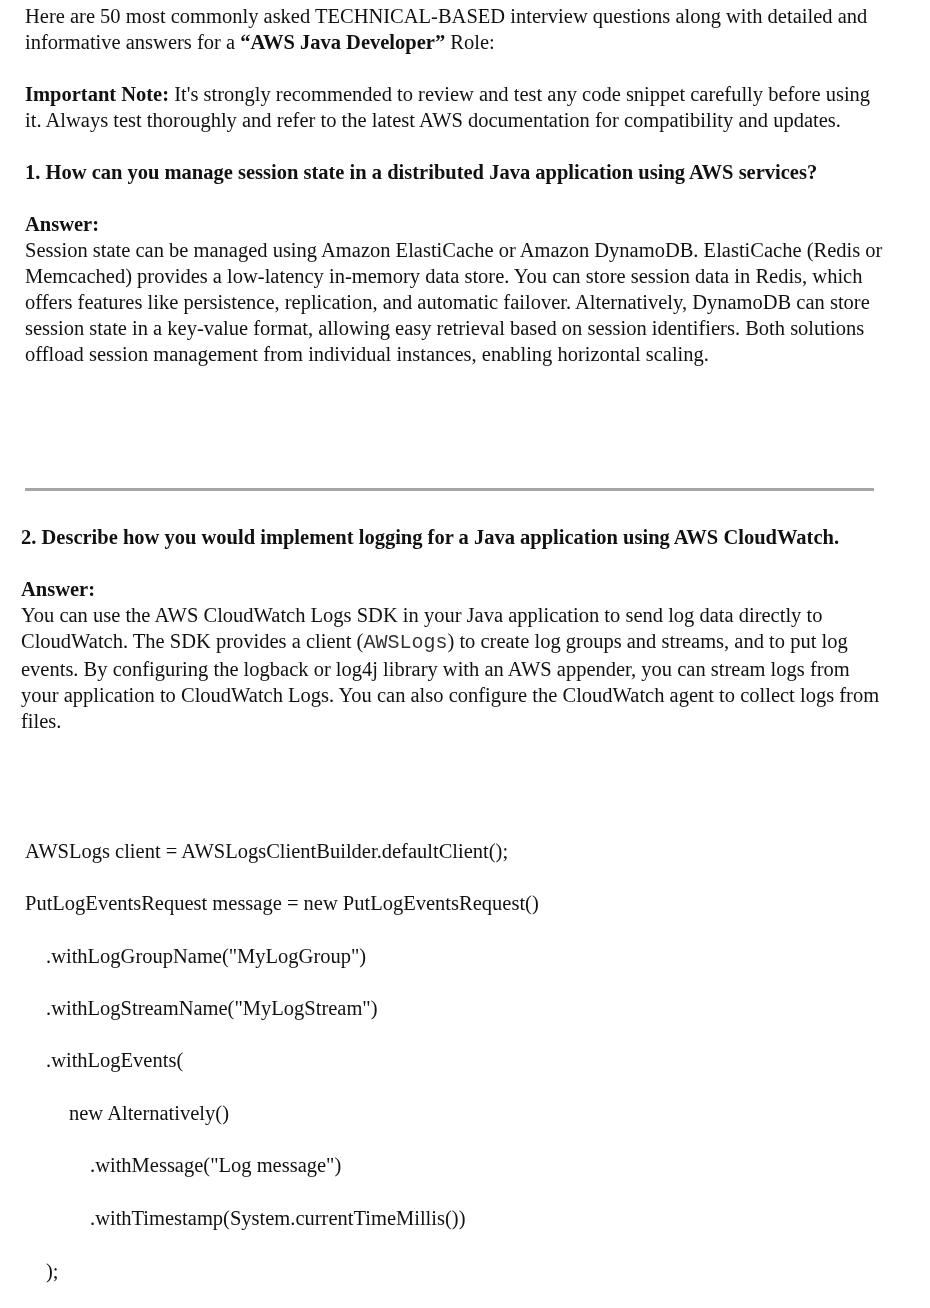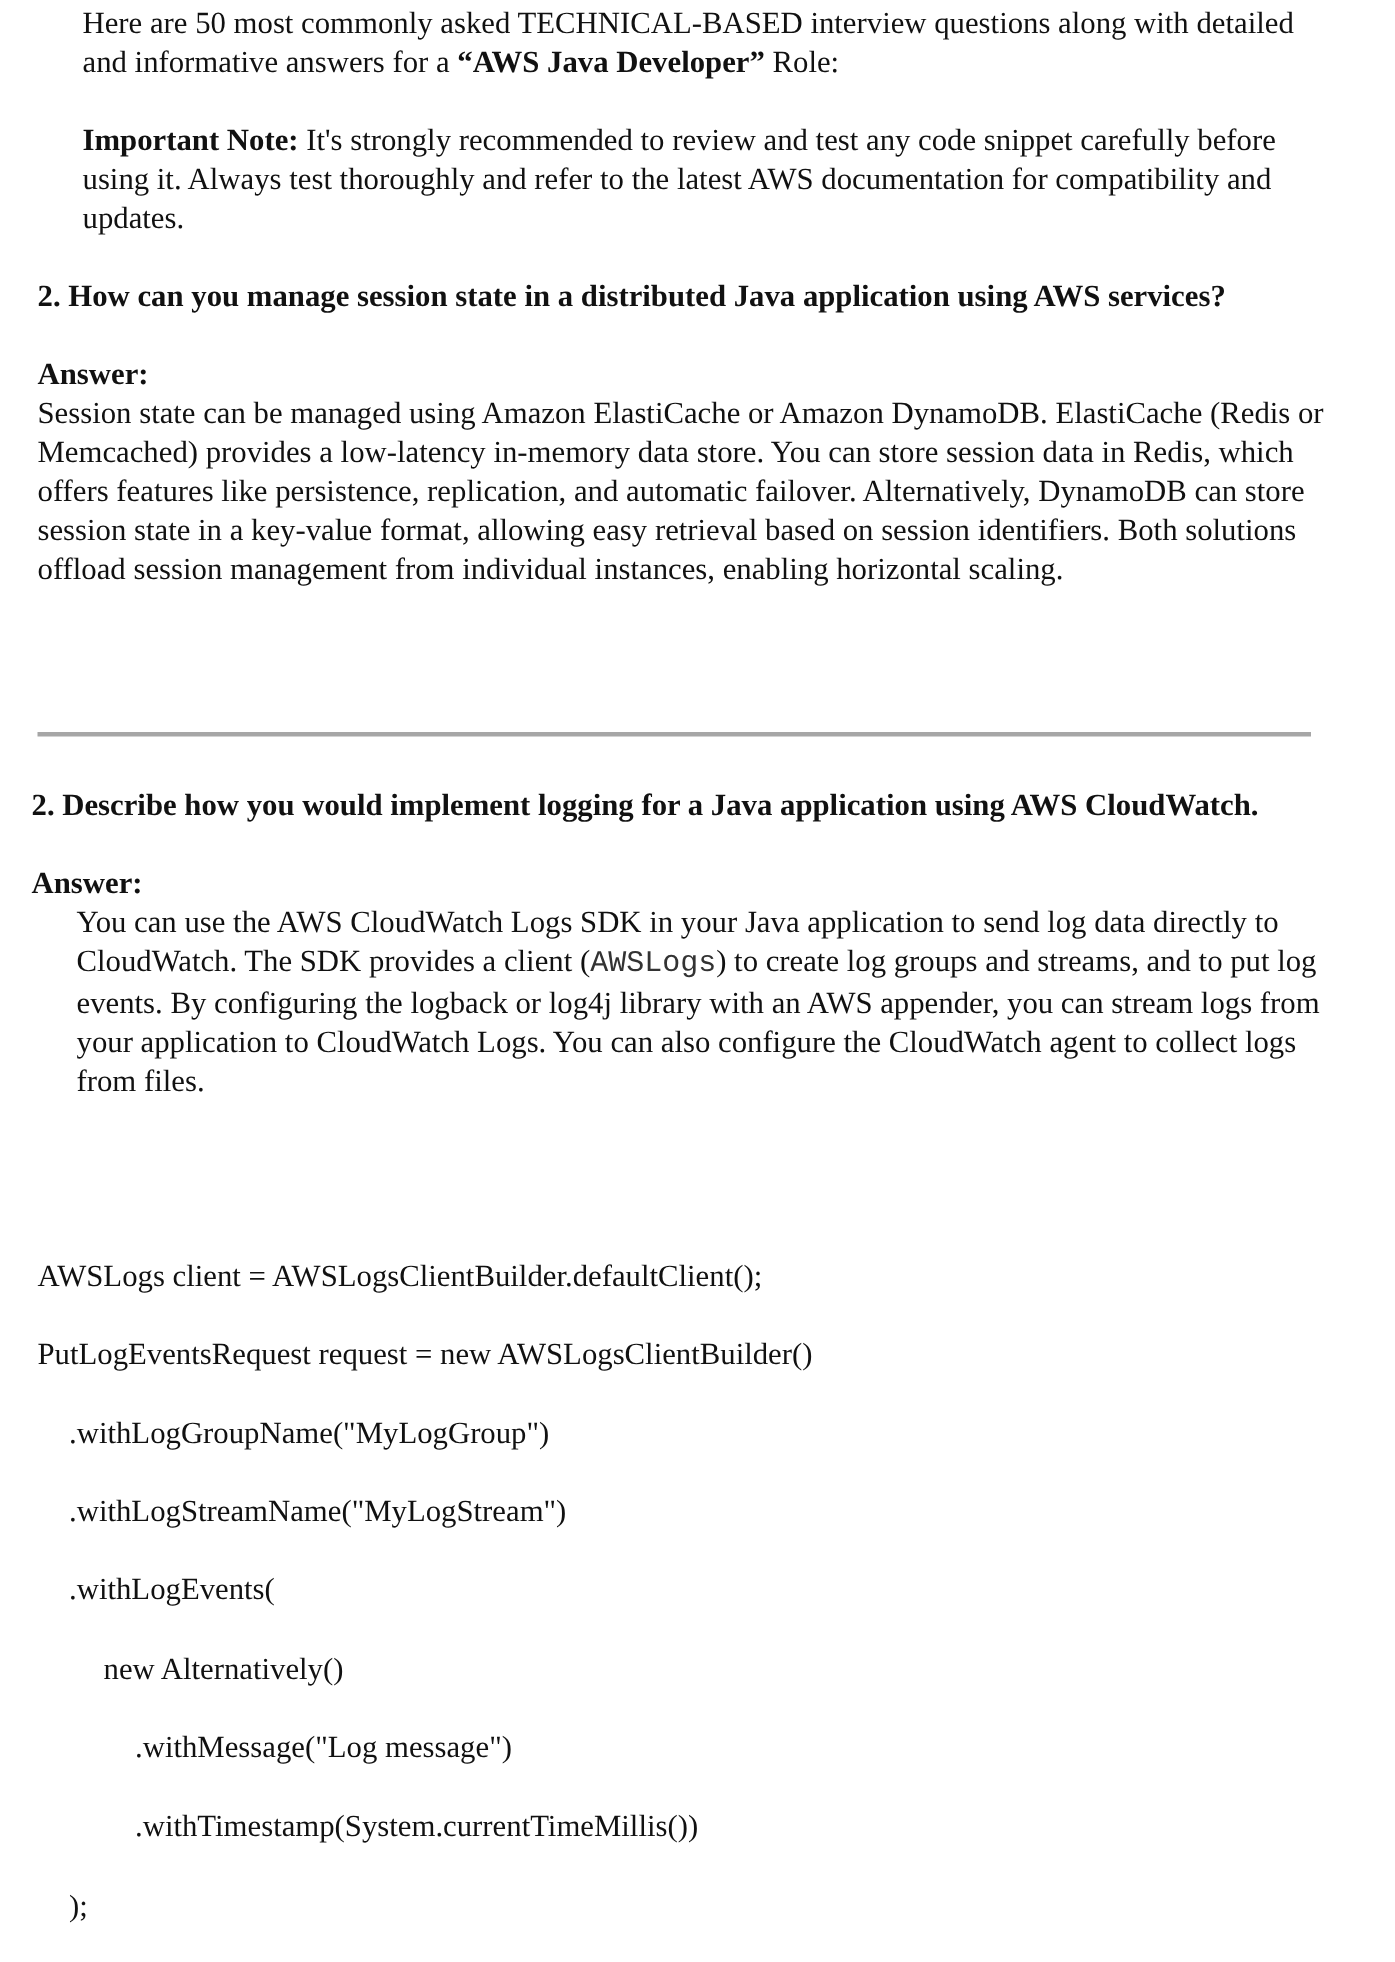--- a/index.html
+++ b/index.html
@@ -3,55 +3,55 @@
 <meta charset="utf-8">
 <style>
   html, body { margin: 0; padding: 0; background: #ffffff; }
   body {
     width: 930px; height: 1308px; overflow: hidden; position: relative;
     font-family: "Liberation Serif", "DejaVu Serif", serif;
     color: #111111; font-size: 20.5px; line-height: 26px;
   }
   .page { position: absolute; left: 25px; top: 3px; width: 860px; }
   p { margin: 0; }
-  .para { margin-bottom: 26px; margin-left: 30px; }
+  .para { margin-bottom: 26px; }
   .q { font-weight: bold; margin-bottom: 26px; }
   .ans-label { font-weight: bold; margin-top: 11px; }
   .code-inline { font-family: "Liberation Mono", "DejaVu Sans Mono", monospace; font-size: 20px; color: #333; }
   hr.sep {
     position: absolute; left: 25px; top: 488px; width: 849px; height: 3px;
     border: 0; background: #a6a6a6; margin: 0;
   }
   .abs { position: absolute; left: 21px; width: 860px; }
   .code-line { position: absolute; white-space: pre; }
 </style>
 </head>
 <body>
 
 <div class="page">
   <p class="para"><span>Here are 50 most commonly asked TECHNICAL-BASED interview questions along with detailed and informative answers for a </span><b>“AWS Java Developer”</b><span> Role:</span></p>
 
   <p class="para"><b>Important Note:</b><span> It's strongly recommended to review and test any code snippet carefully before using it. Always test thoroughly and refer to the latest AWS documentation for compatibility and updates.</span></p>
 
-  <p class="q">2. How can you manage session state in a distributed Java application using AWS services?</p>
+  <p class="q">1. How can you manage session state in a distributed Java application using AWS services?</p>
   <p class="ans-label">Answer:</p>
   <p>Session state can be managed using Amazon ElastiCache or Amazon DynamoDB. ElastiCache (Redis or Memcached) provides a low-latency in-memory data store. You can store session data in Redis, which offers features like persistence, replication, and automatic failover. Alternatively, DynamoDB can store session state in a key-value format, allowing easy retrieval based on session identifiers. Both solutions offload session management from individual instances, enabling horizontal scaling.</p>
 </div>
 
 <hr class="sep">
 
 <div class="abs" style="top:524px;">
   <p class="q">2. Describe how you would implement logging for a Java application using AWS CloudWatch.</p>
   <p class="ans-label">Answer:</p>
   <p class="para"><span>You can use the AWS CloudWatch Logs SDK in your Java application to send log data directly to CloudWatch. The SDK provides a client (</span><span class="code-inline">AWSLogs</span><span>) to create log groups and streams, and to put log events. By configuring the logback or log4j library with an AWS appender, you can stream logs from your application to CloudWatch Logs. You can also configure the CloudWatch agent to collect logs from files.</span></p>
 </div>
 
 <div>
   <div class="code-line" style="left:25px;top:838px;">AWSLogs client = AWSLogsClientBuilder.defaultClient();</div>
-  <div class="code-line" style="left:25px;top:890px;">PutLogEventsRequest request = new AWSLogsClientBuilder()</div>
+  <div class="code-line" style="left:25px;top:890px;">PutLogEventsRequest message = new PutLogEventsRequest()</div>
   <div class="code-line" style="left:46px;top:943px;">.withLogGroupName("MyLogGroup")</div>
   <div class="code-line" style="left:46px;top:995px;">.withLogStreamName("MyLogStream")</div>
   <div class="code-line" style="left:46px;top:1047px;">.withLogEvents(</div>
   <div class="code-line" style="left:69px;top:1100px;">new Alternatively()</div>
   <div class="code-line" style="left:90px;top:1152px;">.withMessage("Log message")</div>
   <div class="code-line" style="left:90px;top:1205px;">.withTimestamp(System.currentTimeMillis())</div>
   <div class="code-line" style="left:46px;top:1258px;">);</div>
 </div>
 
 </body></html>

